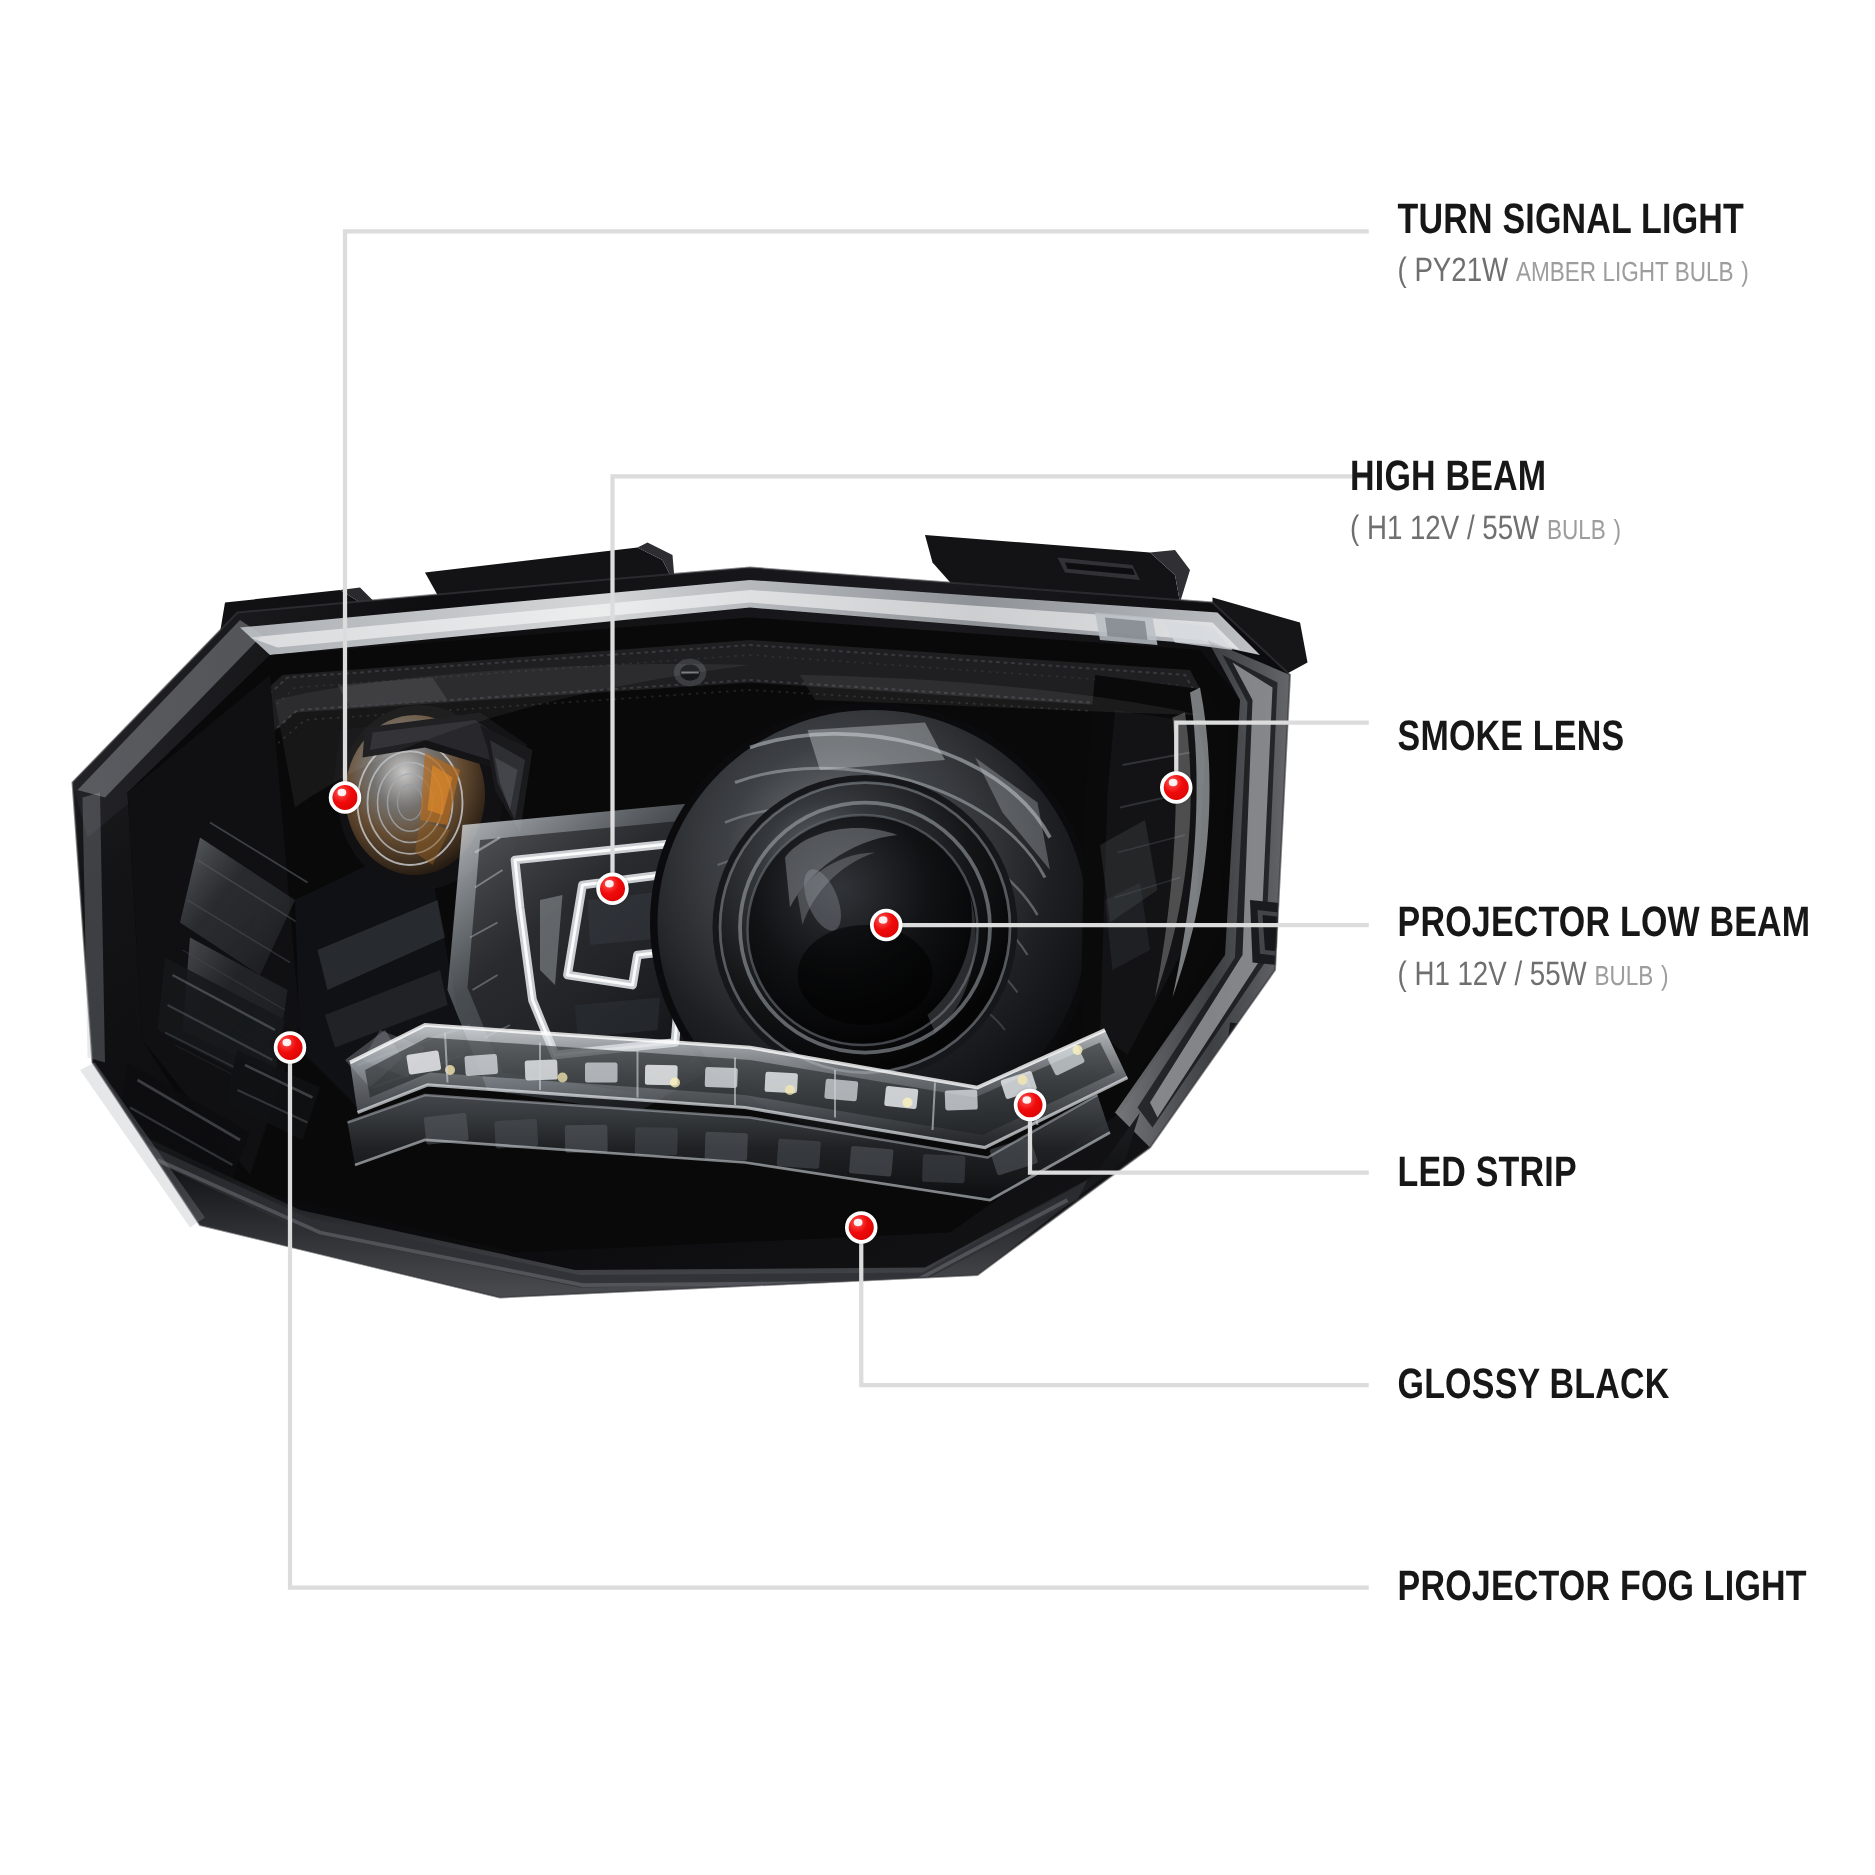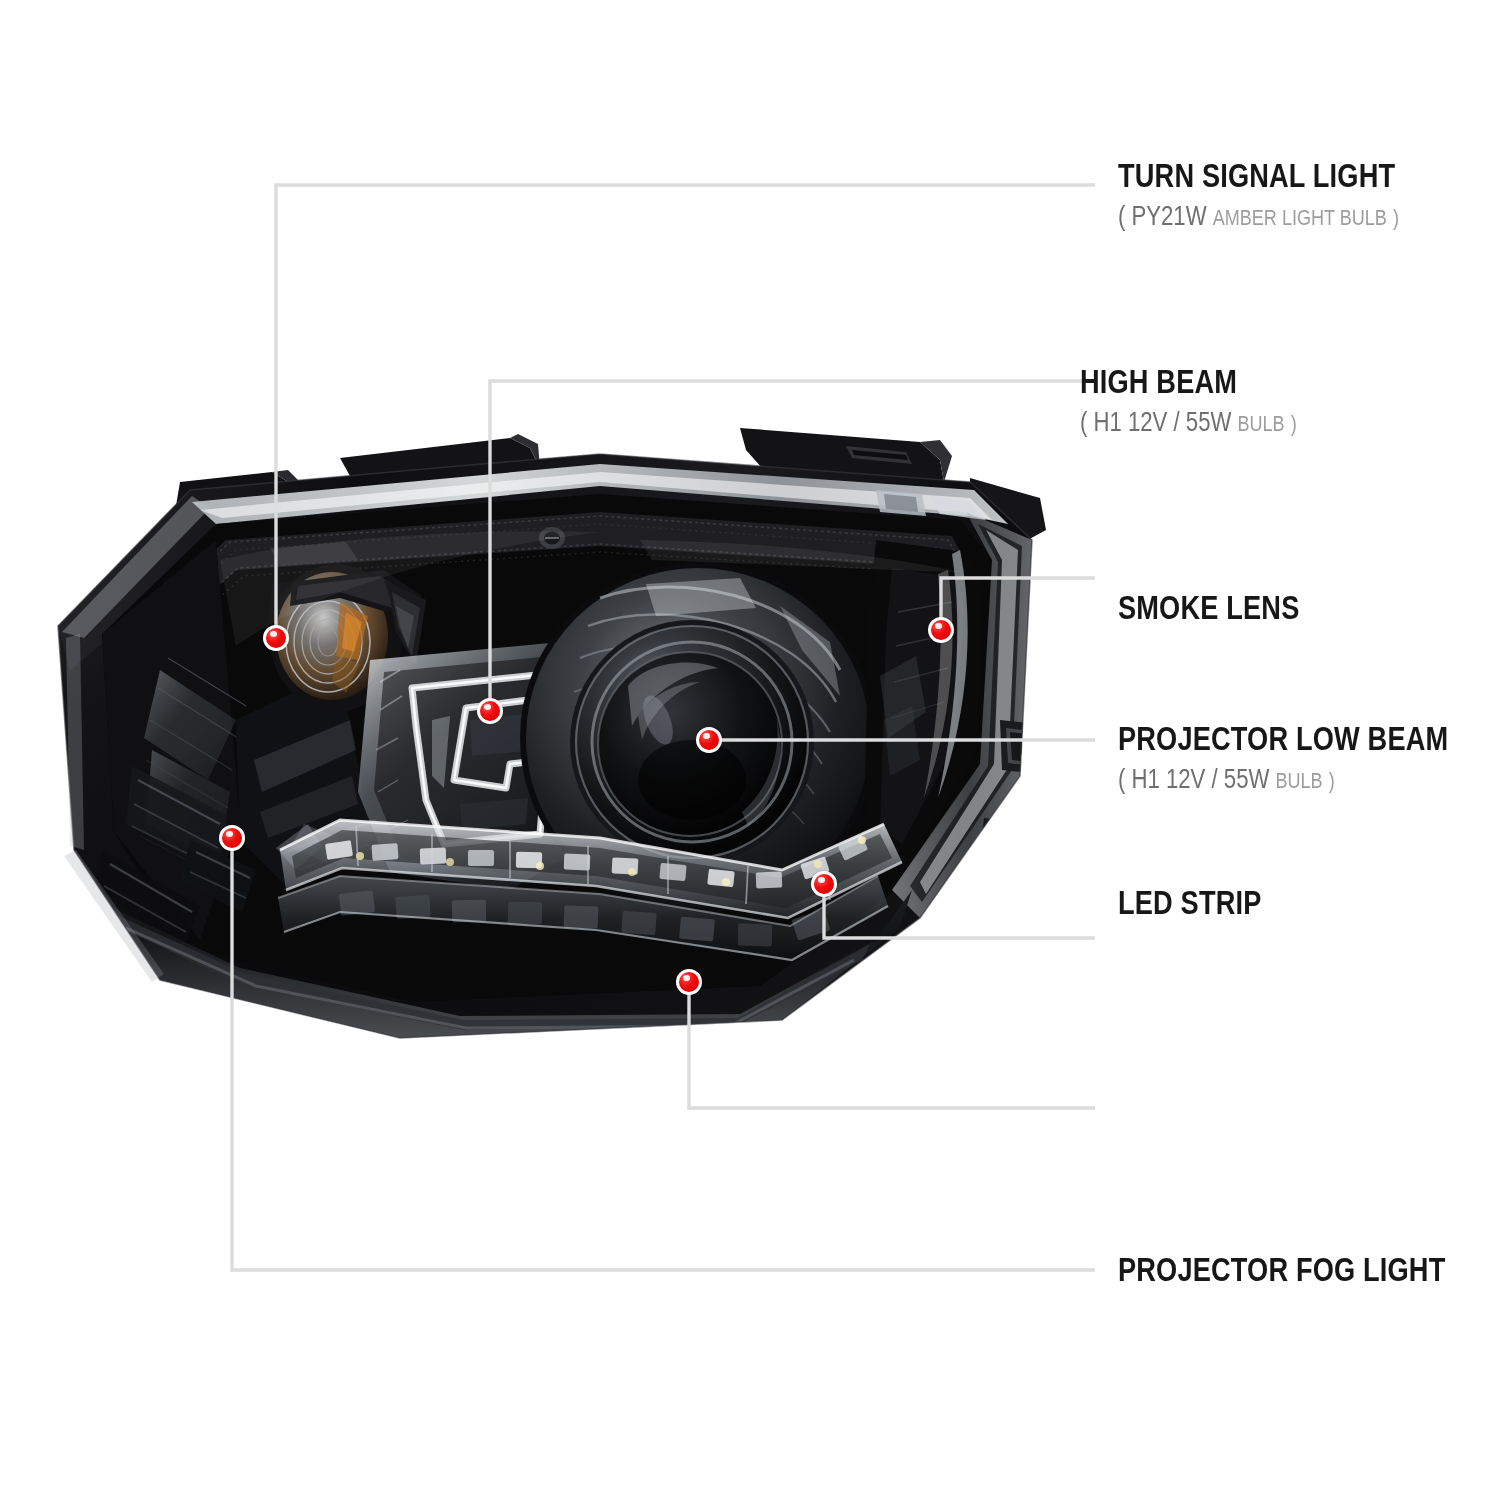--- a/index.html
+++ b/index.html
@@ -443,31 +443,34 @@
   <div class="label-block" style="left:1118px;top:158px;">
     <div class="label-title">TURN SIGNAL LIGHT</div>
     <div class="label-sub"><span class="strong">( PY21W</span> <span class="tiny">AMBER LIGHT BULB</span> <span class="tiny">)</span></div>
   </div>
 
   <div class="label-block" style="left:1080px;top:364px;">
     <div class="label-title">HIGH BEAM</div>
     <div class="label-sub"><span class="strong">( H1  12V / 55W</span> <span class="tiny">BULB</span> <span class="tiny">)</span></div>
   </div>
 
-  <div class="label-block" style="left:1118px;top:590px;">
+  <div class="label-block" style="left:1118px;top:572px;">
     <div class="label-title">SMOKE LENS</div>
   </div>
 
   <div class="label-block" style="left:1118px;top:721px;">
     <div class="label-title">PROJECTOR LOW BEAM</div>
     <div class="label-sub"><span class="strong">( H1  12V / 55W</span> <span class="tiny">BULB</span> <span class="tiny">)</span></div>
   </div>
 
-  <div class="label-block" style="left:1118px;top:885px;">
+  <div class="label-block" style="left:1118px;top:921px;">
     <div class="label-title">LED STRIP</div>
   </div>
 
+  <div class="label-block" style="left:1118px;top:1090px;">
+    <div class="label-title">GLOSSY BLACK</div>
+  </div>
 
   <div class="label-block" style="left:1118px;top:1252px;">
     <div class="label-title">PROJECTOR FOG LIGHT</div>
   </div>
 
 </div>
 
 </body></html>

